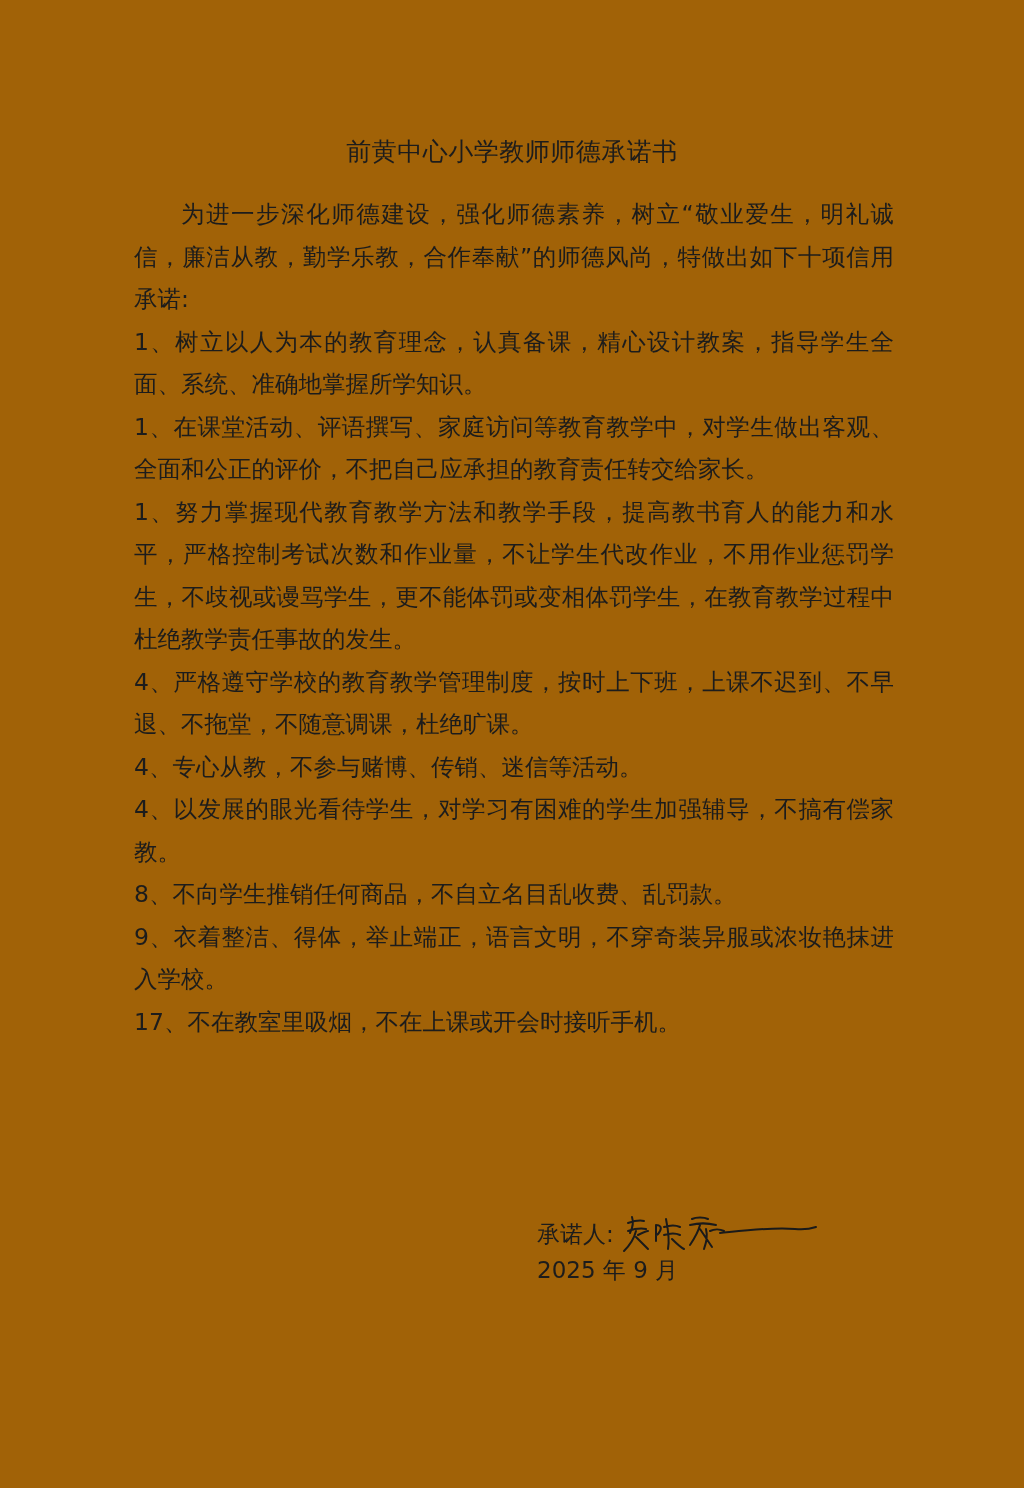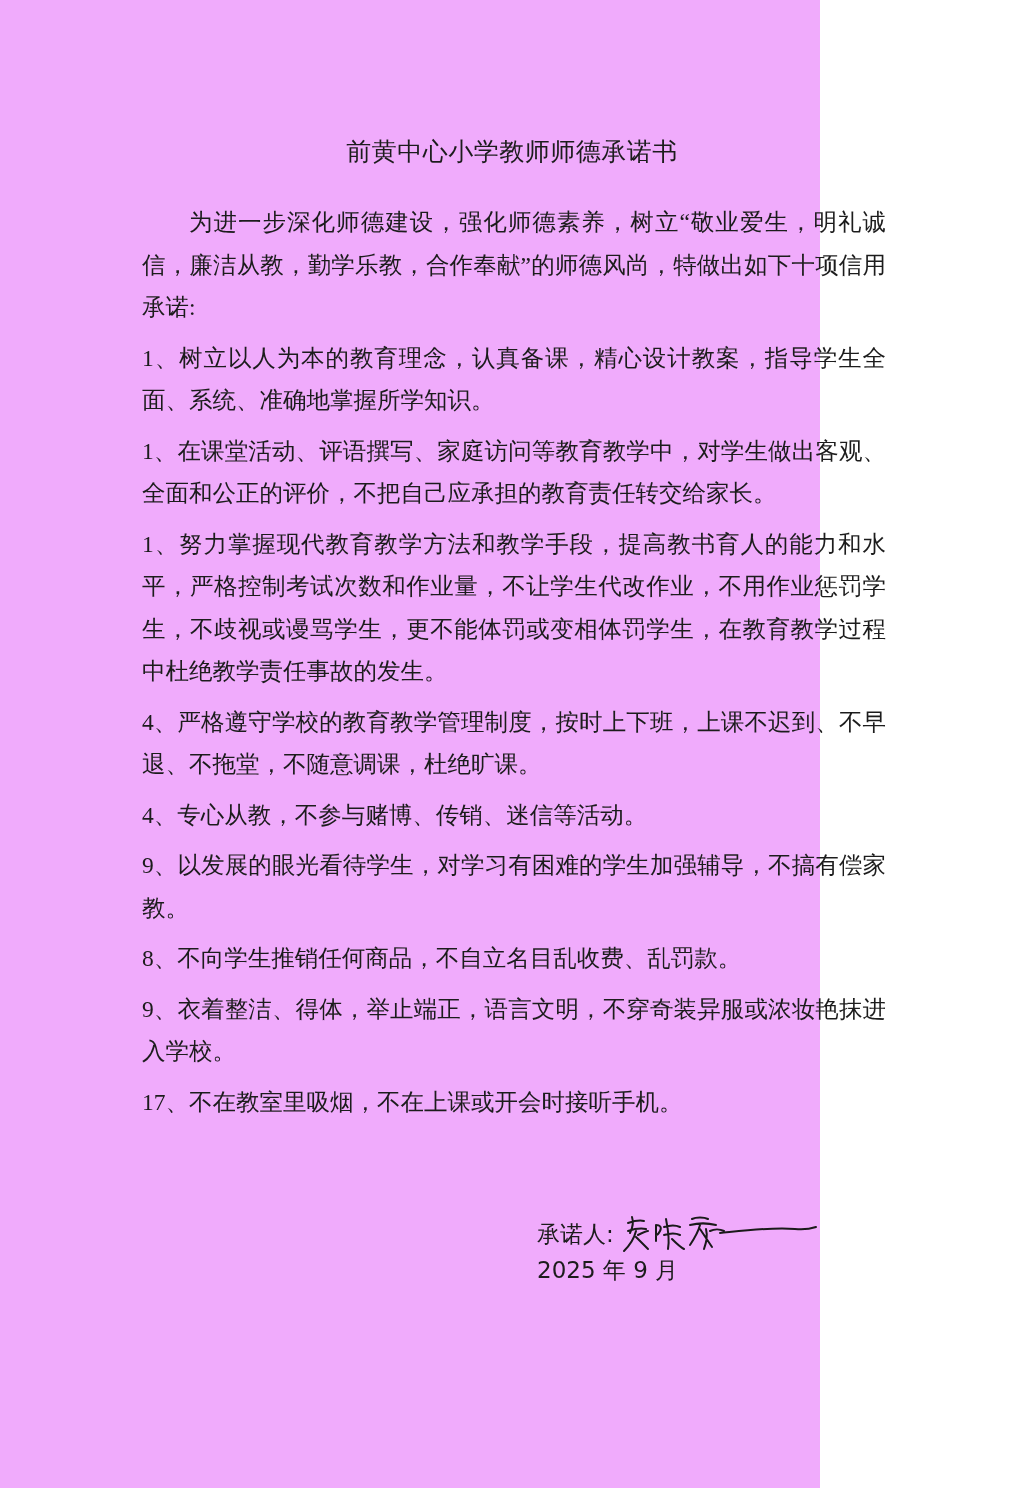--- a/index.html
+++ b/index.html
@@ -11,23 +11,23 @@
       width: 1024px;
       height: 1488px;
       position: relative;
       overflow: hidden;
       color: #1c1c1c;
       font-family: "DejaVu Sans", "Liberation Sans", sans-serif;
     }
     .page {
       position: absolute;
       left: 0; top: 0;
-      width: 820px;
+      width: 1024px;
       height: 1488px;
-      background: #f0abfc;
+      background: #a16207;
     }
     .title {
       position: absolute;
       top: 134px;
       left: 0;
       width: 1024px;
       text-align: center;
       font-size: 25px;
       letter-spacing: 0.5px;
       line-height: 36px;
@@ -35,23 +35,22 @@
     .body-text {
       position: absolute;
       left: 134px;
       top: 193px;
       width: 760px;
       font-size: 23.5px;
       line-height: 42.5px;
       text-align: justify;
     }
     .para {
-      margin: 8px;
+      margin: 0;
       text-indent: 0;
-      font-family: Liberation Serif, serif;
     }
     .para.intro {
       text-indent: 47px;
     }
     .sign-block {
       position: absolute;
       left: 537px;
       top: 1214px;
       font-size: 23px;
       line-height: 32px;
@@ -76,21 +75,21 @@
 <div class="page">
   <div class="title">前黄中心小学教师师德承诺书</div>
 
   <div class="body-text">
     <p class="para intro">为进一步深化师德建设，强化师德素养，树立“敬业爱生，明礼诚信，廉洁从教，勤学乐教，合作奉献”的师德风尚，特做出如下十项信用承诺:</p>
     <p class="para">1、树立以人为本的教育理念，认真备课，精心设计教案，指导学生全面、系统、准确地掌握所学知识。</p>
     <p class="para">1、在课堂活动、评语撰写、家庭访问等教育教学中，对学生做出客观、全面和公正的评价，不把自己应承担的教育责任转交给家长。</p>
     <p class="para">1、努力掌握现代教育教学方法和教学手段，提高教书育人的能力和水平，严格控制考试次数和作业量，不让学生代改作业，不用作业惩罚学生，不歧视或谩骂学生，更不能体罚或变相体罚学生，在教育教学过程中杜绝教学责任事故的发生。</p>
     <p class="para">4、严格遵守学校的教育教学管理制度，按时上下班，上课不迟到、不早退、不拖堂，不随意调课，杜绝旷课。</p>
     <p class="para">4、专心从教，不参与赌博、传销、迷信等活动。</p>
-    <p class="para">9、以发展的眼光看待学生，对学习有困难的学生加强辅导，不搞有偿家教。</p>
+    <p class="para">4、以发展的眼光看待学生，对学习有困难的学生加强辅导，不搞有偿家教。</p>
     <p class="para">8、不向学生推销任何商品，不自立名目乱收费、乱罚款。</p>
     <p class="para">9、衣着整洁、得体，举止端正，语言文明，不穿奇装异服或浓妆艳抹进入学校。</p>
     <p class="para">17、不在教室里吸烟，不在上课或开会时接听手机。</p>
   </div>
 
   <div class="sign-block">
     <div class="sign-row">
       <span>承诺人:</span>
       <span class="signature">
         <svg width="200" height="50" viewBox="0 0 200 50" fill="none" stroke="#1a1a1a" stroke-width="2" stroke-linecap="round" stroke-linejoin="round">

